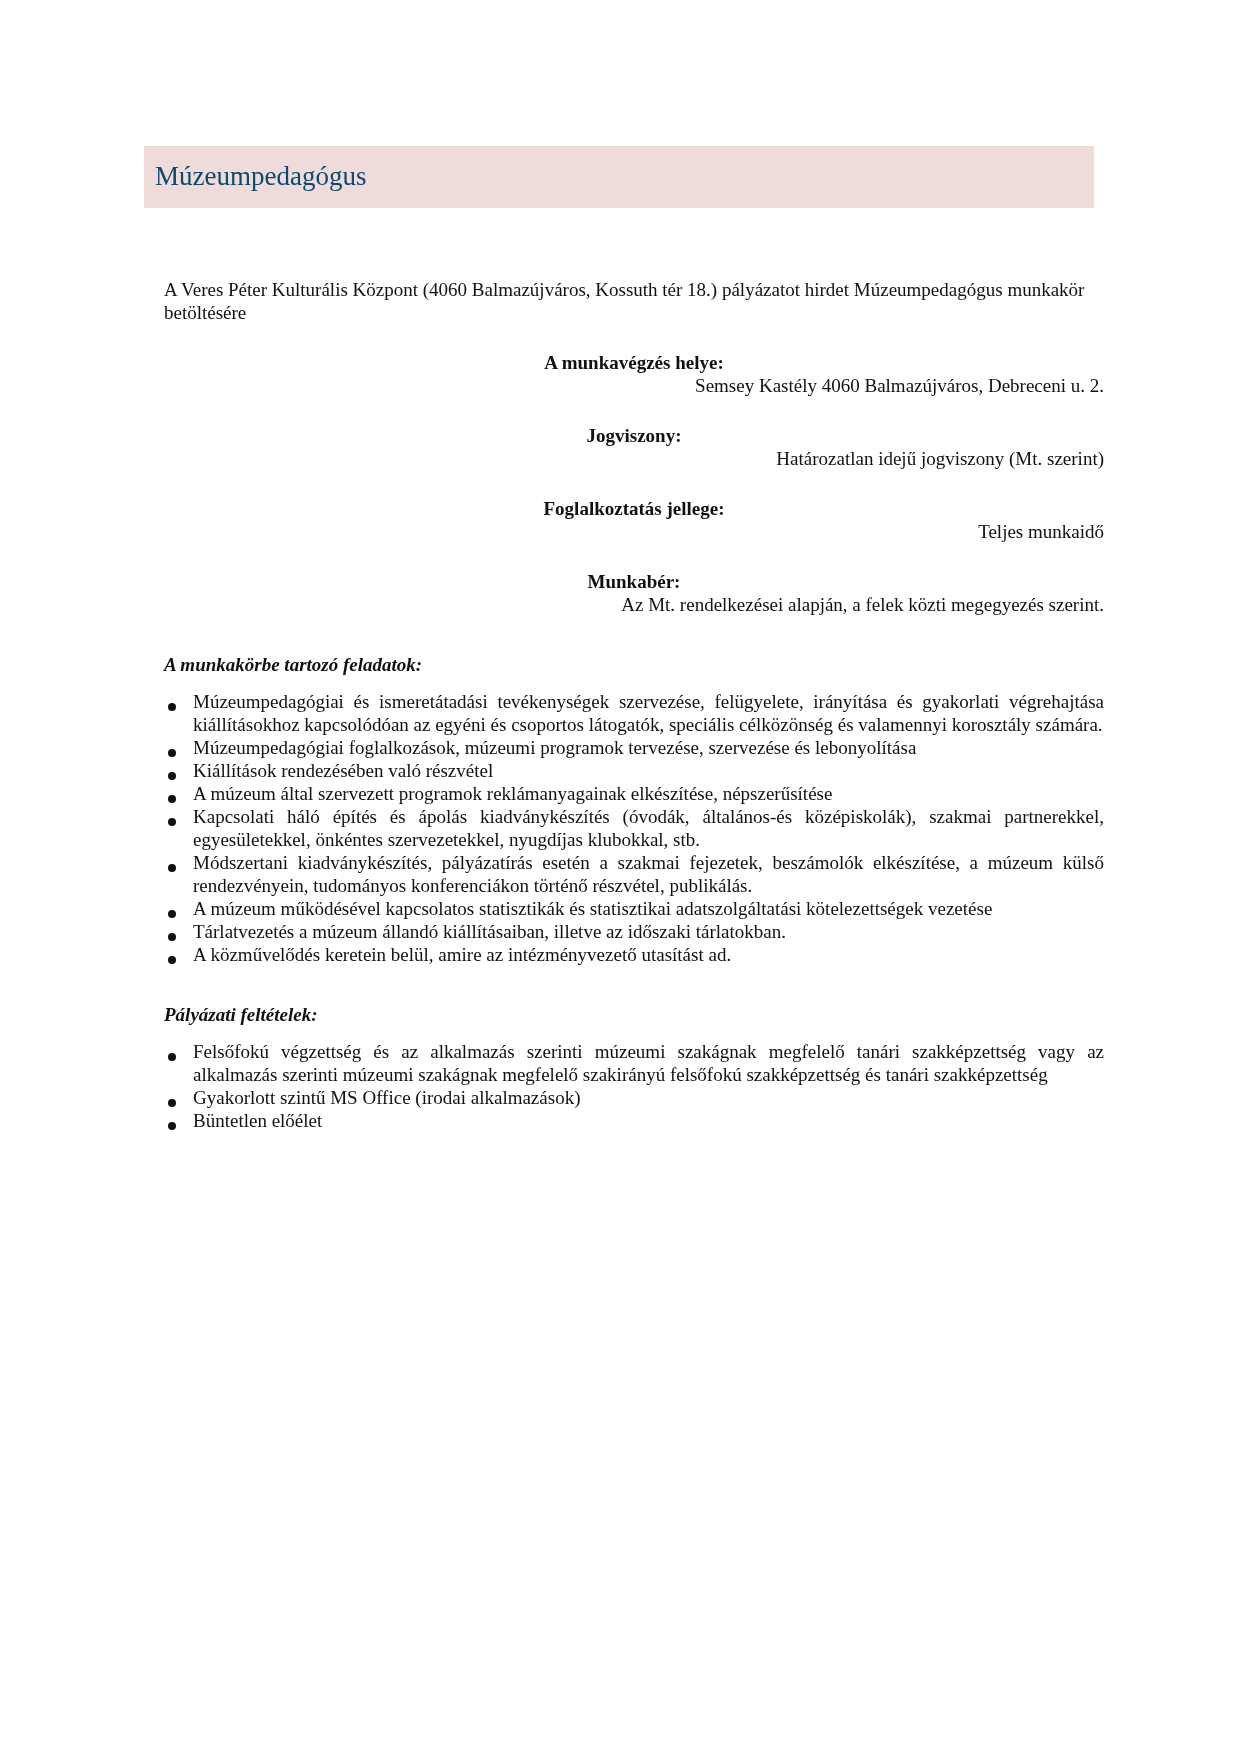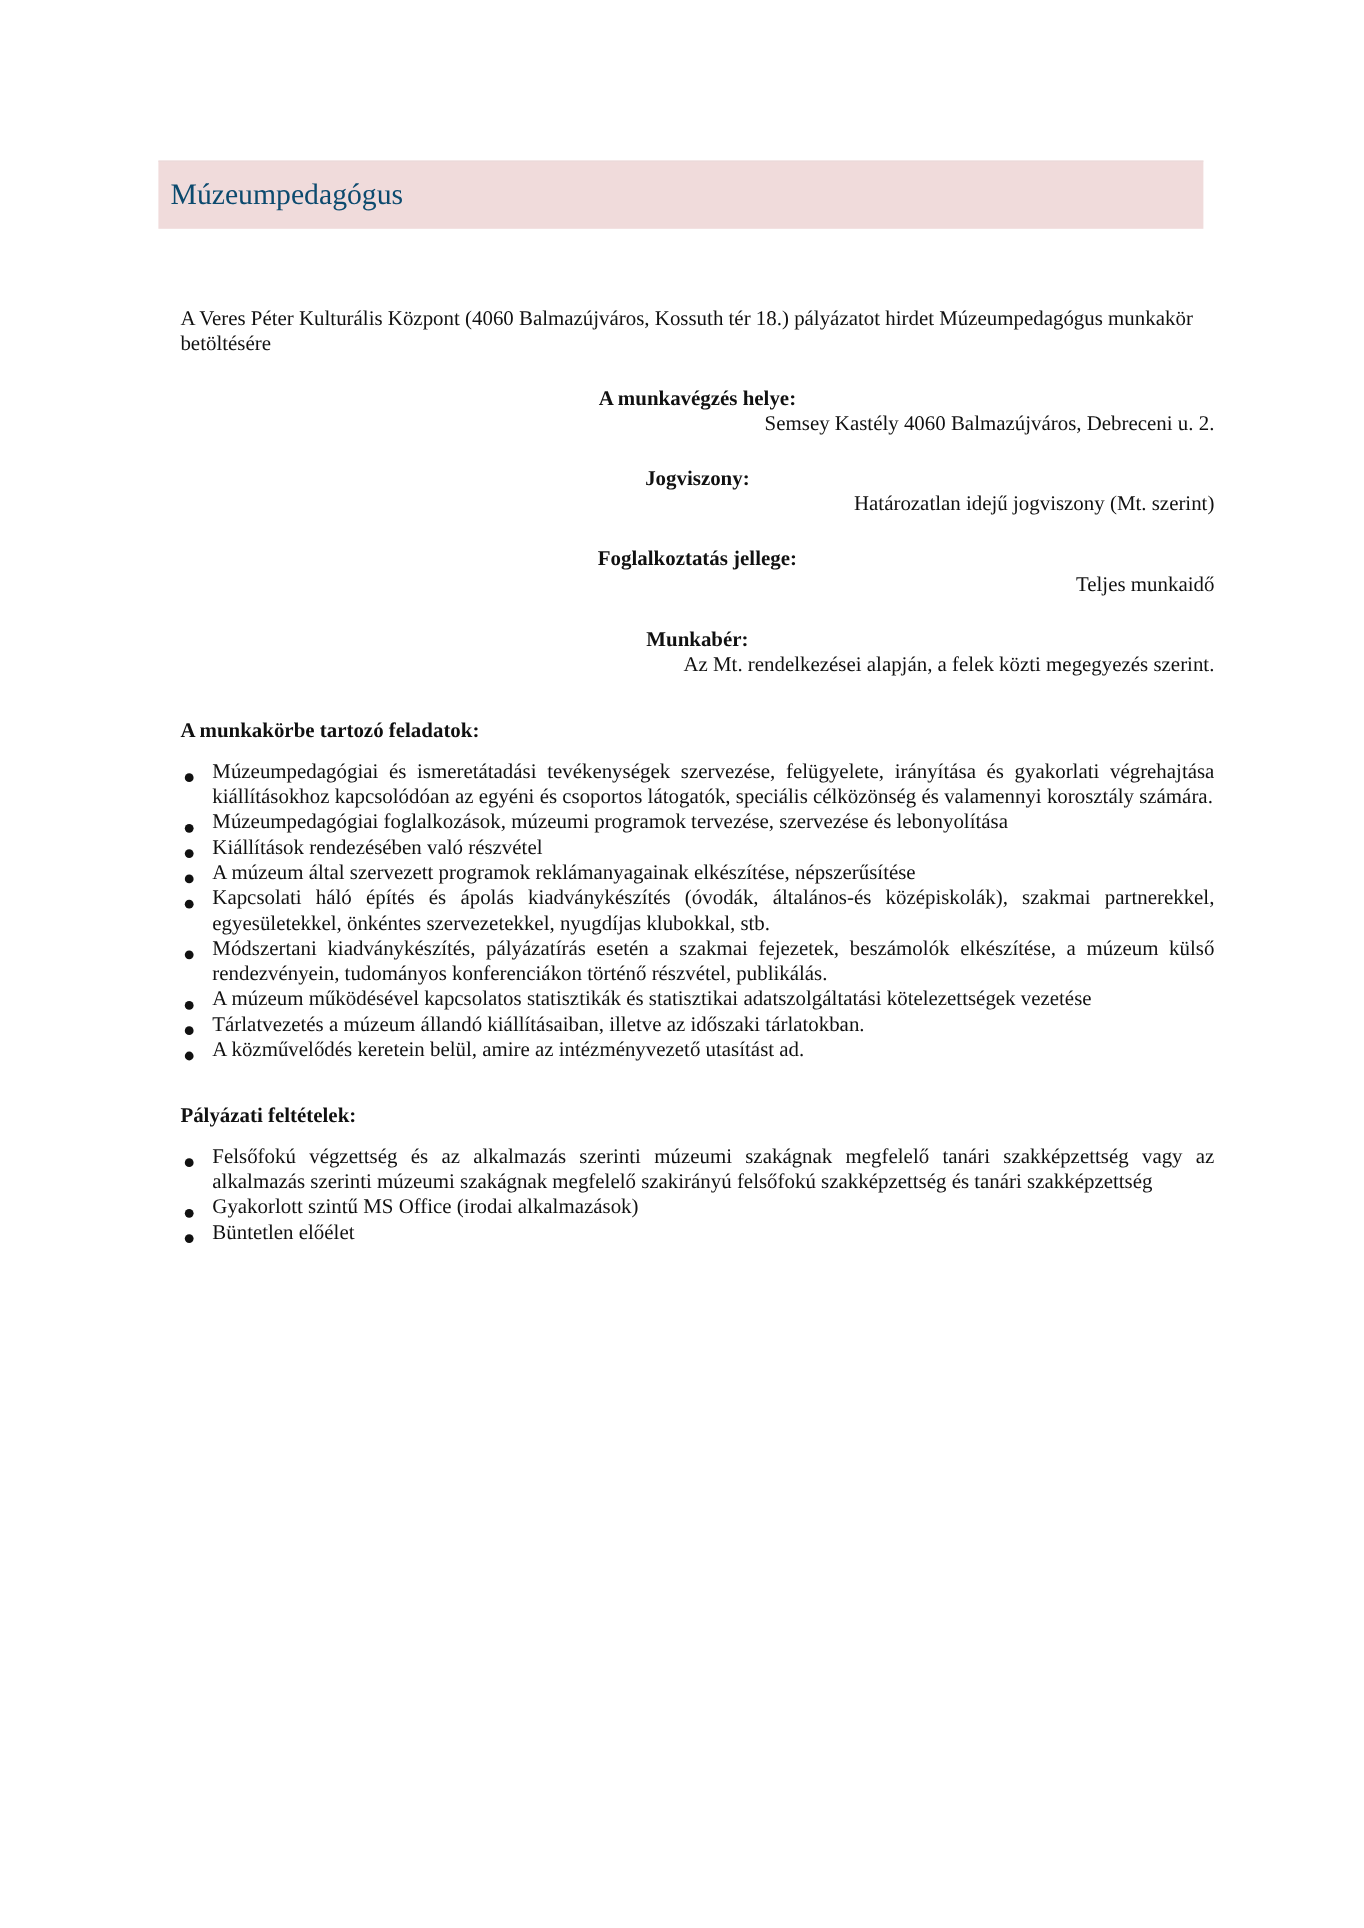--- a/index.html
+++ b/index.html
@@ -52,20 +52,21 @@
     .block.first { margin-top: 27px; }
     .label {
       font-weight: bold;
       margin: 0;
       text-align: center;
     }
     .value { margin: 0; text-align: right; }
     .section-head {
       font-weight: bold;
       margin: 0;
+      font-style: italic;
     }
     .section-tasks { margin-top: 37px; }
     .section-req { margin-top: 37px; }
     ul.bullets {
       list-style: none;
       margin: 14px 0 0 0;
       padding: 0;
     }
     ul.bullets li {
       position: relative;

